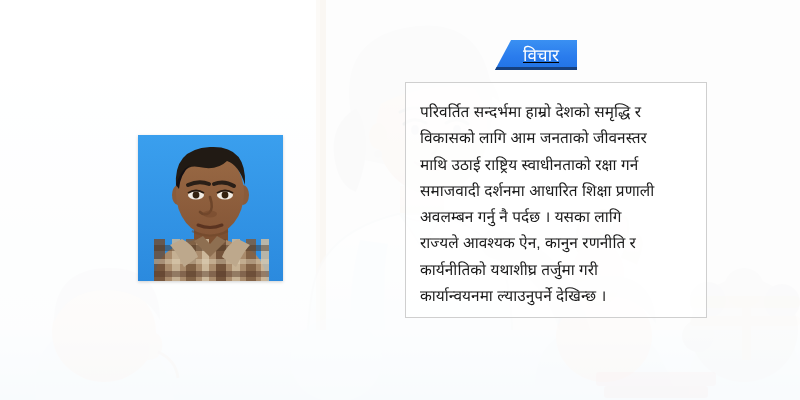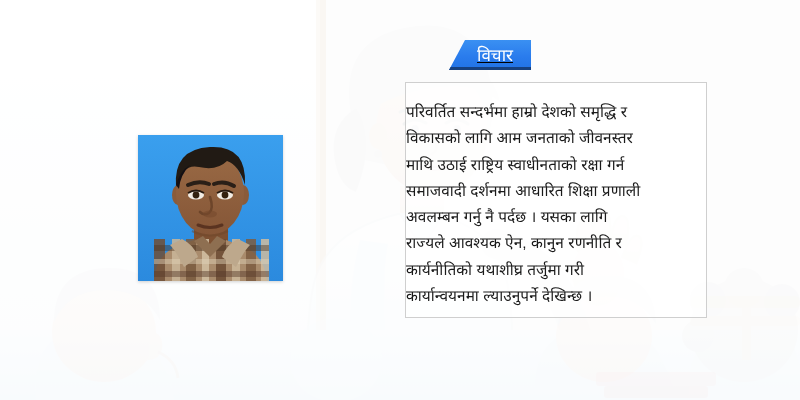--- a/index.html
+++ b/index.html
@@ -102,21 +102,21 @@
     line-height: 1;
     color: #ffffff;
     white-space: nowrap;
     font-family: "Liberation Sans", "DejaVu Sans", sans-serif;
     letter-spacing: 0.2px;
   }
 
   
   #section-badge {
     position: absolute;
-    left: 449px;
+    left: 495px;
     top: 40px;
     height: 28px;
     z-index: 5;
     text-decoration: underline;
   }
   #section-badge .slab {
     position: relative;
     height: 30px;
     display: flex;
     align-items: center;
@@ -147,21 +147,21 @@
   #quote-box {
     position: absolute;
     left: 405px;
     top: 82px;
     width: 302px;
     height: 236px;
     z-index: 4;
     box-sizing: border-box;
     background: rgba(255, 255, 255, 0.72);
     border: 1px solid #cfcfcf;
-    padding: 16px 14px 10px 0;
+    padding: 16px 14px 10px 14px;
   }
   #quote-text {
     margin: 0;
     font-size: 15.4px;
     line-height: 26.3px;
     color: #1a1a1a;
     font-family: "Liberation Sans", "DejaVu Sans", sans-serif;
     white-space: pre-line;
     letter-spacing: 0.05px;
   }

